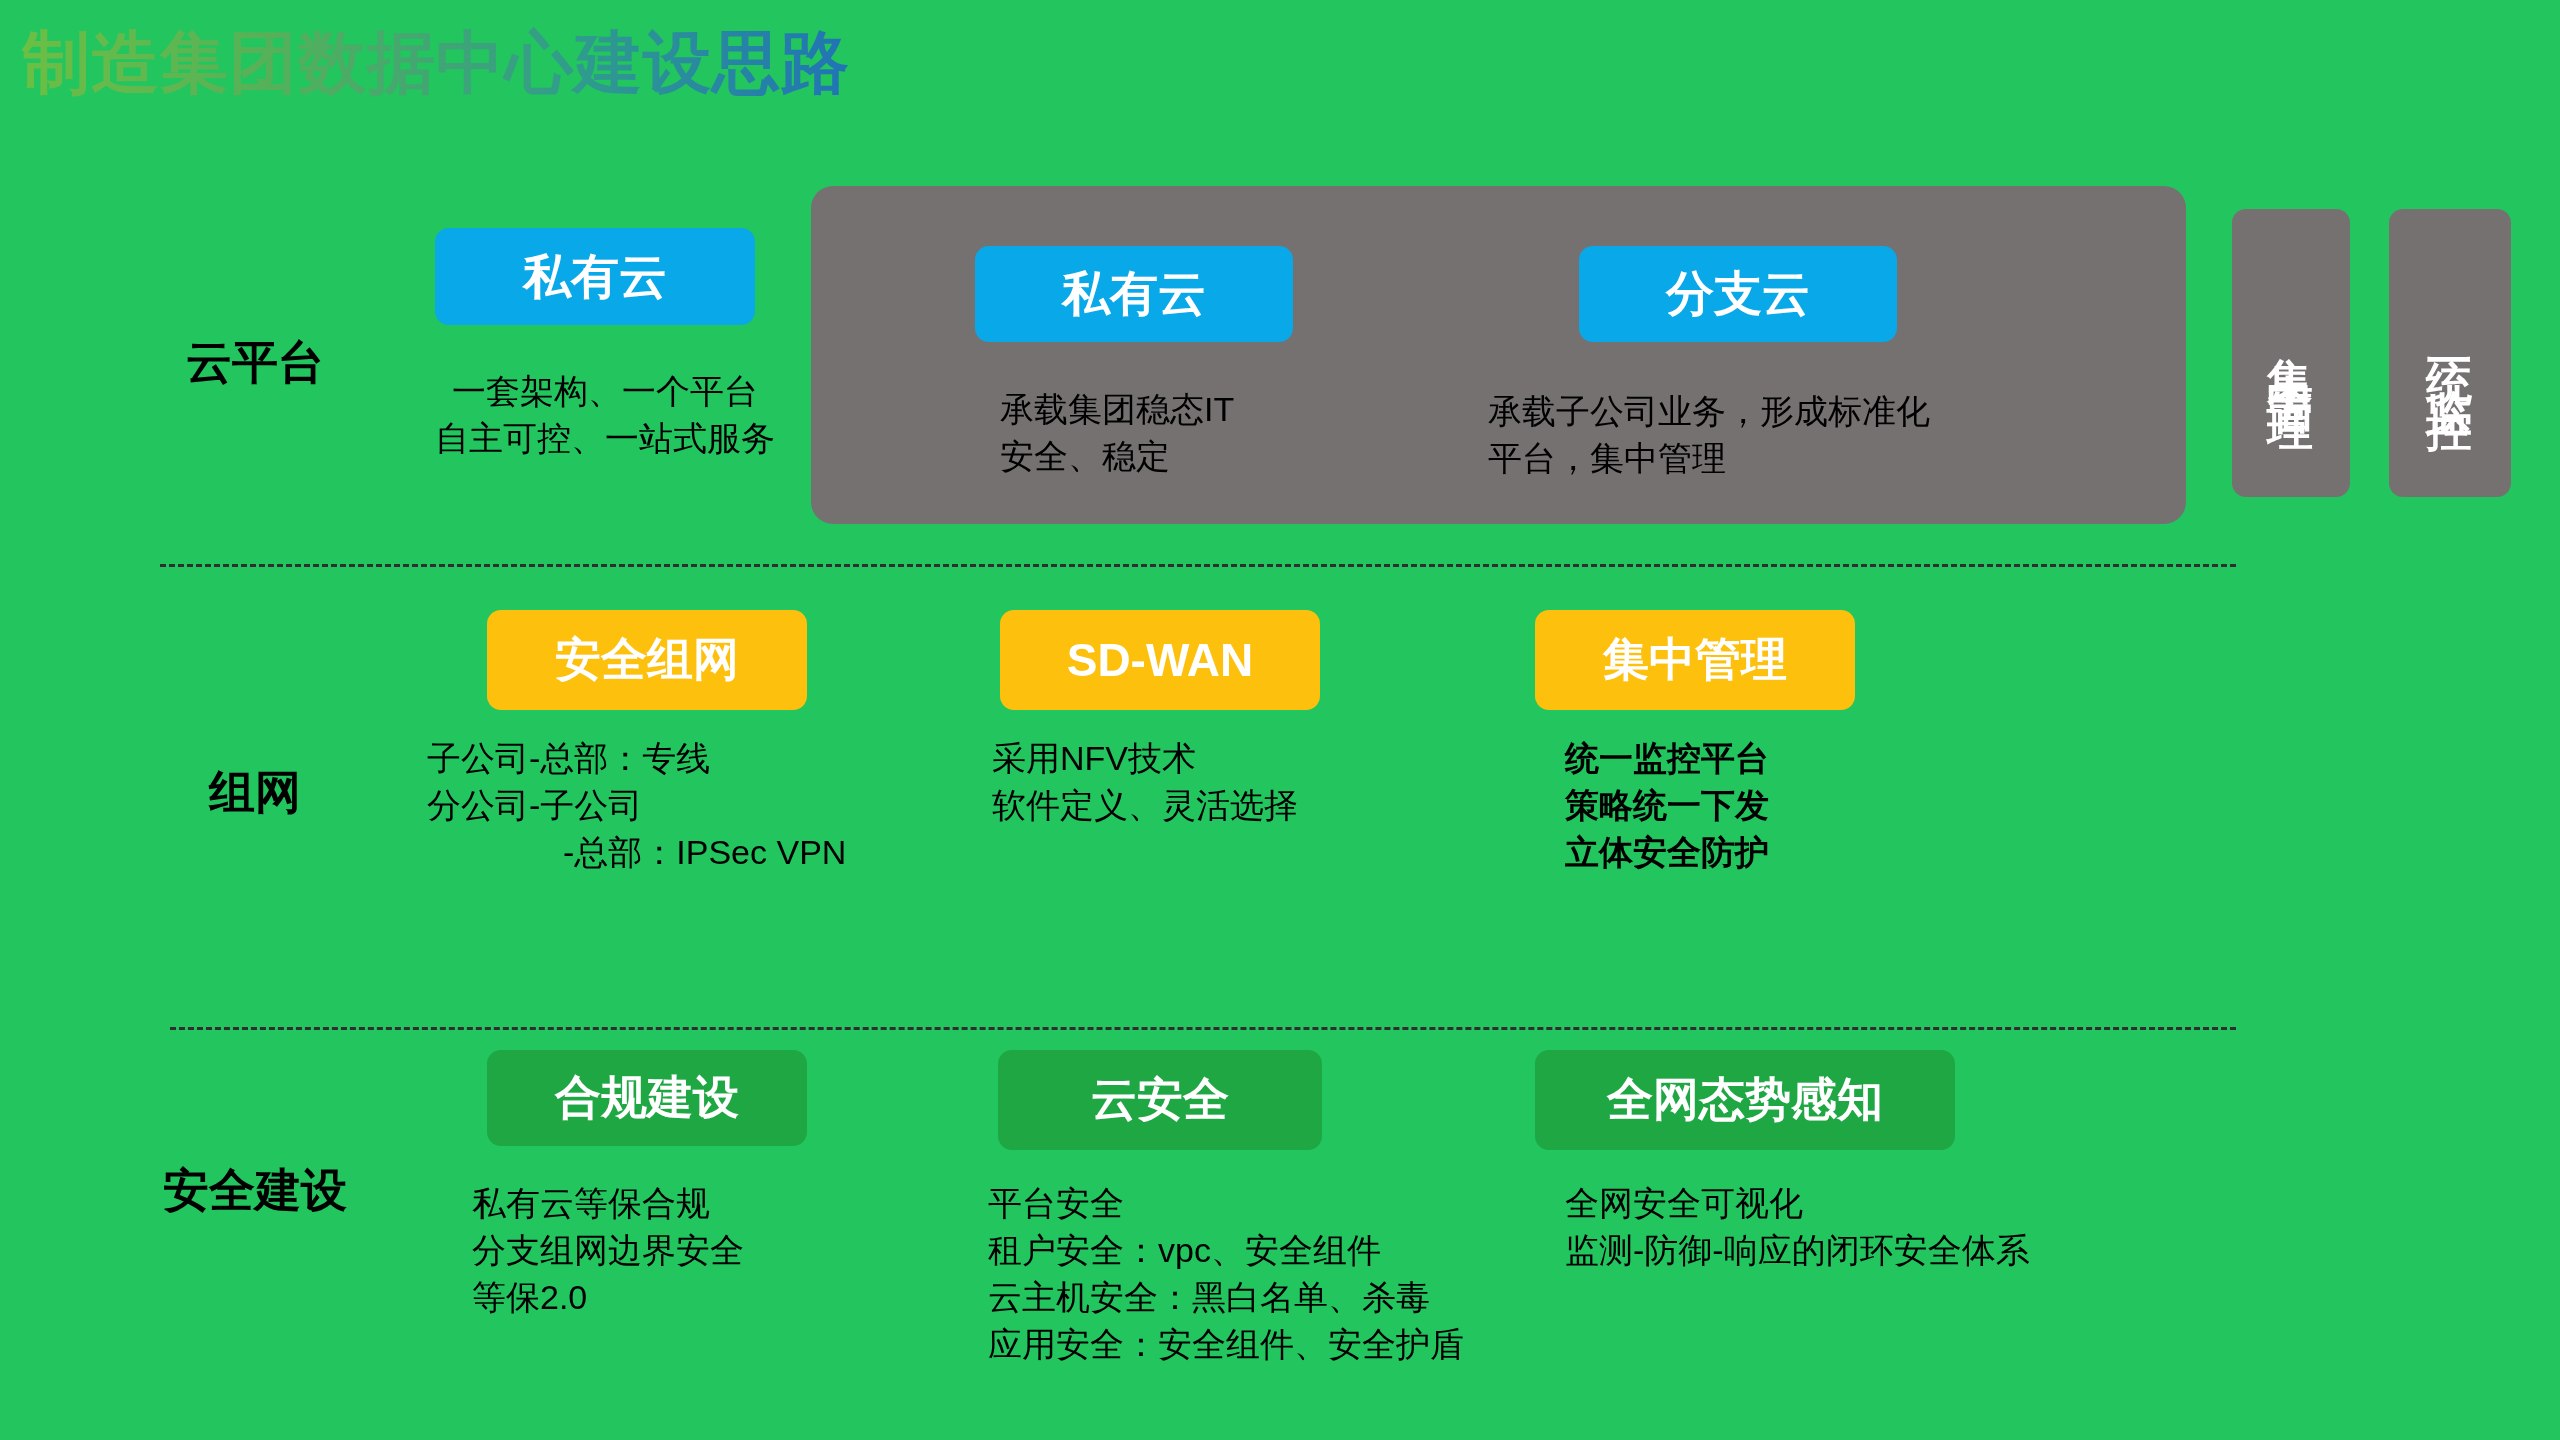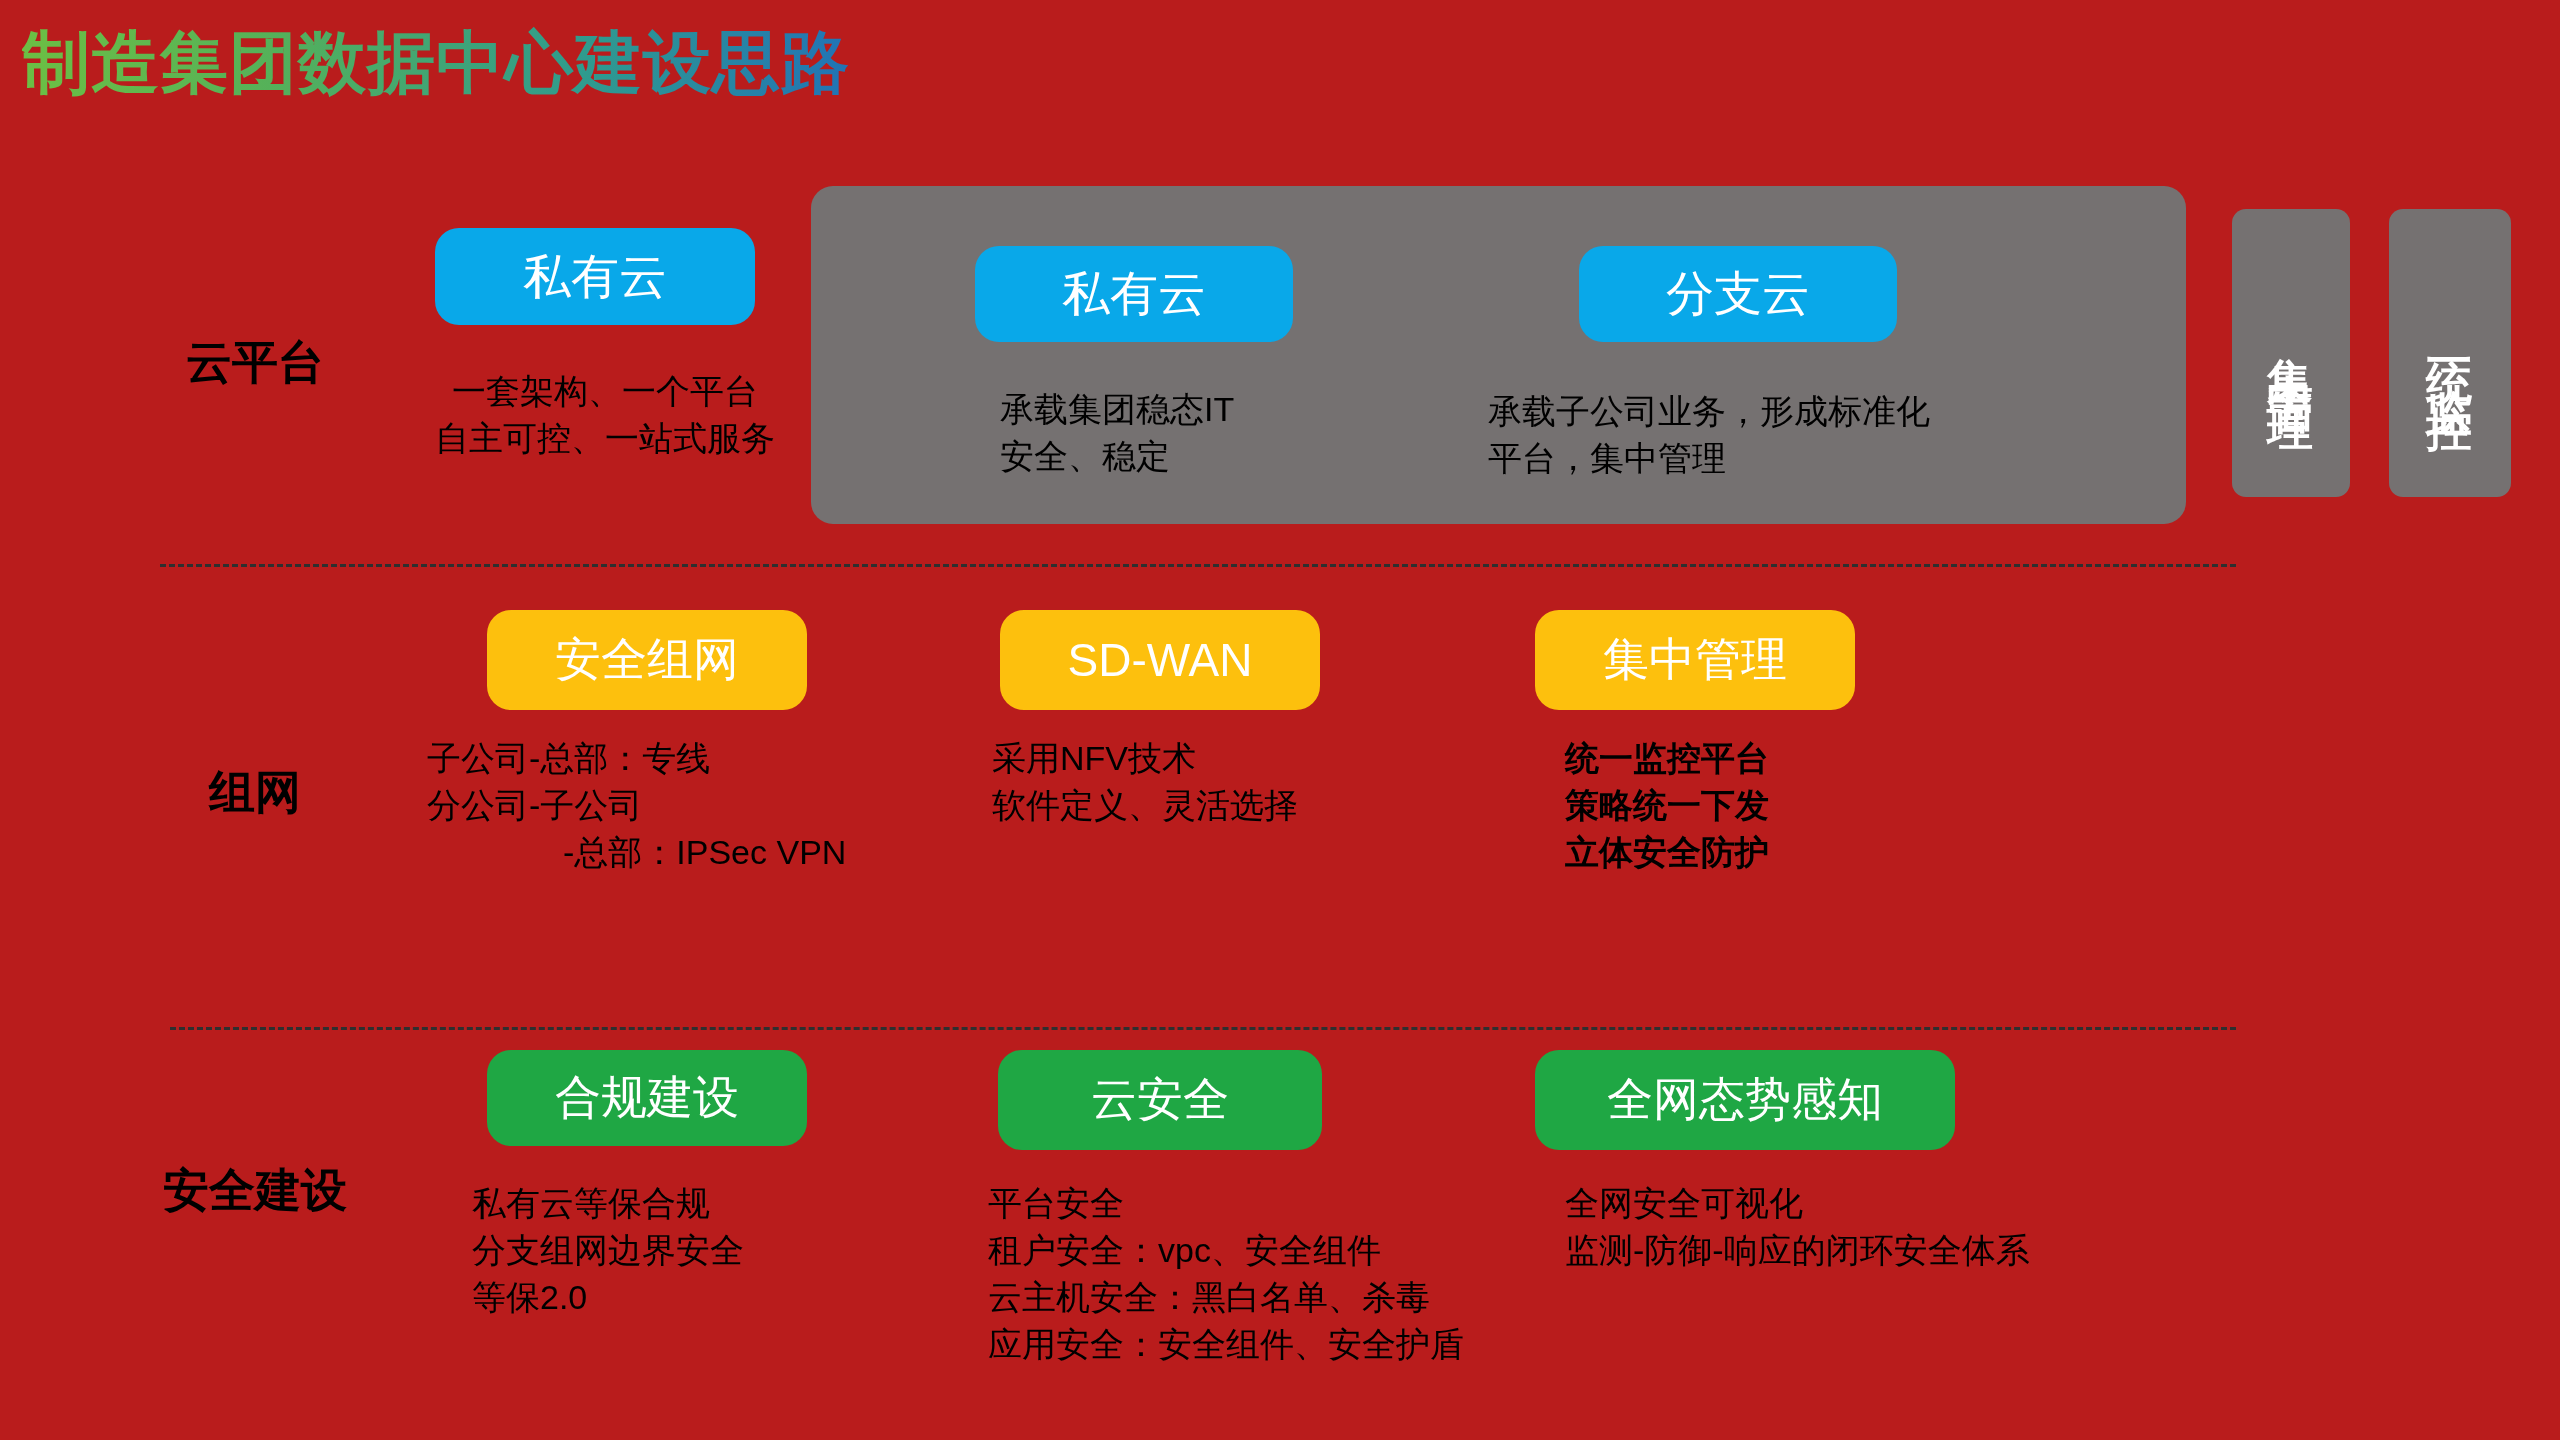--- a/index.html
+++ b/index.html
@@ -1,17 +1,17 @@
 <!DOCTYPE html>
 <html><head>
 <meta charset="utf-8">
 <style>
   html,body{margin:0;padding:0;background:#ffffff;}
   .slide{
-    position:relative;width:2560px;height:1440px;background:#b91c1c;overflow:hidden;
+    position:relative;width:2560px;height:1440px;background:#22c55e;overflow:hidden;
     font-family:"Liberation Sans","DejaVu Sans",sans-serif;color:#000;
   }
   
   .title{
     position:absolute;left:22px;top:24px;font-size:68px;line-height:76px;
     font-weight:800;letter-spacing:1px;color:#2e9463;white-space:nowrap;
   }
   @supports ((-webkit-background-clip:text) or (background-clip:text)){
     .title{
       background:linear-gradient(90deg,#6cbf44 0%,#55b159 30%,#2f9b8e 68%,#2173b6 100%);
@@ -20,21 +20,21 @@
     }
   }
   
   .row-label{
     position:absolute;font-size:46px;font-weight:bold;color:#000;
     text-align:center;white-space:nowrap;
   }
   
   .badge{
     position:absolute;display:flex;align-items:center;justify-content:center;
-    color:#fff;font-weight:normal;font-size:46px;border-radius:24px;white-space:nowrap;
+    color:#fff;font-weight:bold;font-size:46px;border-radius:14px;white-space:nowrap;
   }
   .badge.blue{background:#09a8e9;font-size:48px;}
   .badge.yellow{background:#fdc00d;}
   .badge.green{background:#1fa744;}
   
   .gray-panel{
     position:absolute;left:811px;top:186px;width:1375px;height:338px;
     background:#757171;border-radius:22px;
   }
   

